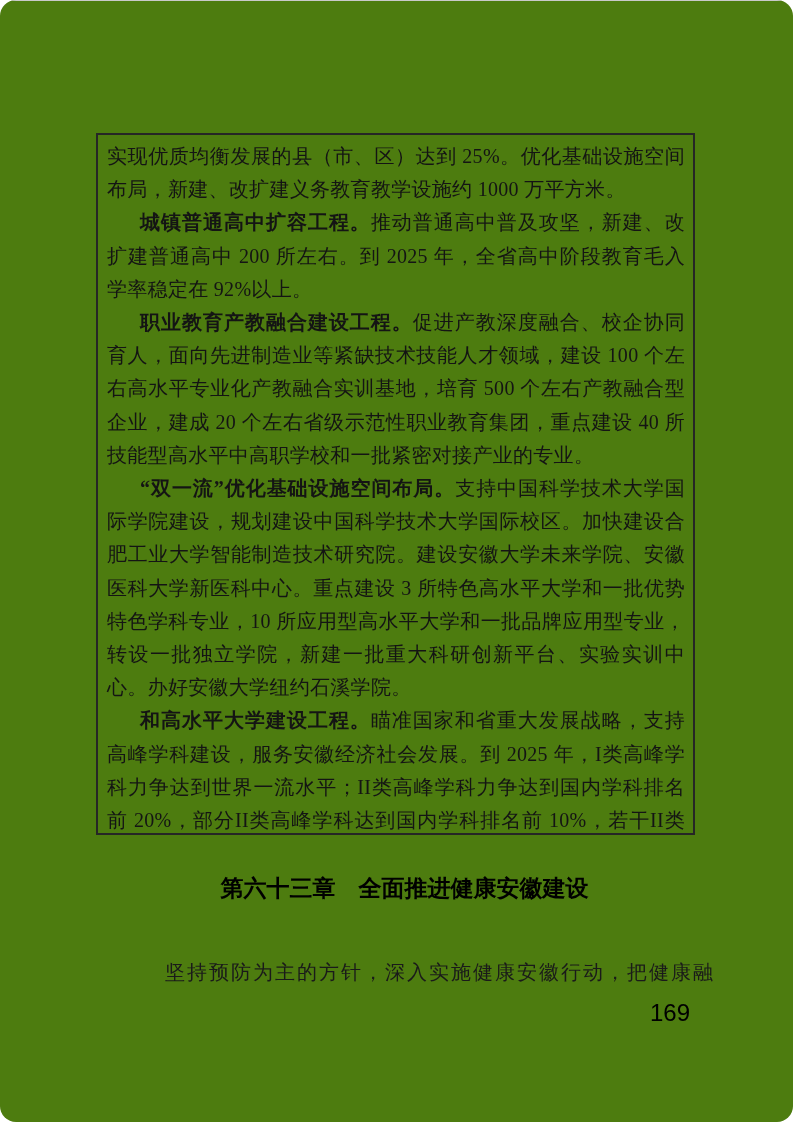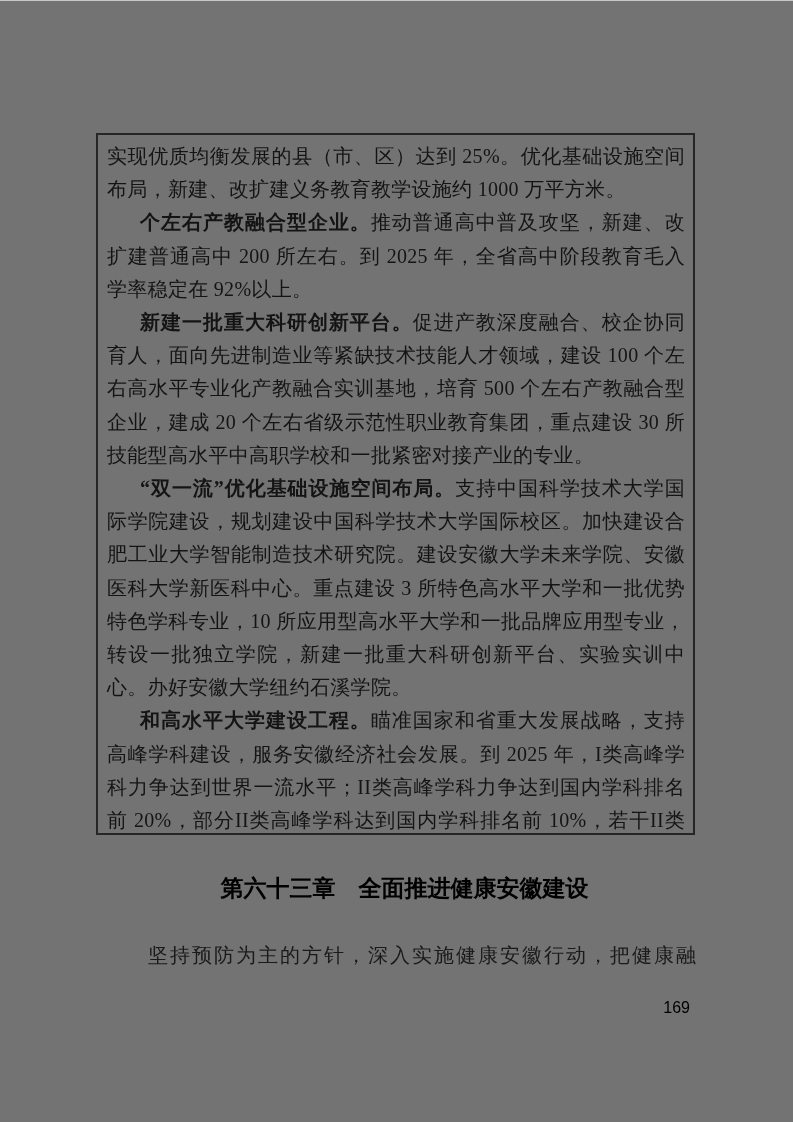--- a/index.html
+++ b/index.html
@@ -4,24 +4,25 @@
 <style>
   html, body {
     margin: 0;
     padding: 0;
     background: #ffffff;
   }
   .page {
     position: relative;
     width: 793px;
     height: 1122px;
-    background: #737373;
+    background: #4d7c0f;
     font-family: "Liberation Serif", "DejaVu Serif", serif;
     color: #141414;
     overflow: hidden;
+    border-radius: 16px;
   }
   .page-top-edge {
     position: absolute;
     top: 0;
     left: 0;
     width: 793px;
     height: 1px;
     background: #c9c9c9;
   }
   .project-box {
@@ -60,50 +61,50 @@
     font-size: 23px;
     line-height: 32px;
     color: #000000;
     padding-left: 8px;
   }
   .body-paragraph {
     position: absolute;
     top: 938px;
     left: 105px;
     width: 604px;
-    margin: 0;
+    margin: 17px;
     font-size: 20px;
     line-height: 34px;
     letter-spacing: 2px;
     text-indent: 43px;
     text-align: justify;
     color: #1a1a1a;
   }
   .page-number {
     position: absolute;
     top: 999px;
     right: 103px;
     font-family: "Liberation Sans", "DejaVu Sans", sans-serif;
-    font-size: 16px;
+    font-size: 24px;
     color: #000000;
   }
 </style>
 </head>
 <body>
 
 <div class="page">
 
   <div class="page-top-edge"></div>
 
   <div class="project-box">
     <p><span>实现优质均衡发展的县（市、区）达到 25%。优化基础设施空间布局，新建、改扩建义务教育教学设施约 1000 万平方米。</span></p>
 
-    <p class="indent"><span class="lead">个左右产教融合型企业。</span><span>推动普通高中普及攻坚，新建、改扩建普通高中 200 所左右。到 2025 年，全省高中阶段教育毛入学率稳定在 92%以上。</span></p>
+    <p class="indent"><span class="lead">城镇普通高中扩容工程。</span><span>推动普通高中普及攻坚，新建、改扩建普通高中 200 所左右。到 2025 年，全省高中阶段教育毛入学率稳定在 92%以上。</span></p>
 
-    <p class="indent"><span class="lead">新建一批重大科研创新平台。</span><span>促进产教深度融合、校企协同育人，面向先进制造业等紧缺技术技能人才领域，建设 100 个左右高水平专业化产教融合实训基地，培育 500 个左右产教融合型企业，建成 20 个左右省级示范性职业教育集团，重点建设 30 所技能型高水平中高职学校和一批紧密对接产业的专业。</span></p>
+    <p class="indent"><span class="lead">职业教育产教融合建设工程。</span><span>促进产教深度融合、校企协同育人，面向先进制造业等紧缺技术技能人才领域，建设 100 个左右高水平专业化产教融合实训基地，培育 500 个左右产教融合型企业，建成 20 个左右省级示范性职业教育集团，重点建设 40 所技能型高水平中高职学校和一批紧密对接产业的专业。</span></p>
 
     <p class="indent"><span class="lead">“双一流”优化基础设施空间布局。</span><span>支持中国科学技术大学国际学院建设，规划建设中国科学技术大学国际校区。加快建设合肥工业大学智能制造技术研究院。建设安徽大学未来学院、安徽医科大学新医科中心。重点建设 3 所特色高水平大学和一批优势特色学科专业，10 所应用型高水平大学和一批品牌应用型专业，转设一批独立学院，新建一批重大科研创新平台、实验实训中心。办好安徽大学纽约石溪学院。</span></p>
 
     <p class="indent"><span class="lead">和高水平大学建设工程。</span><span>瞄准国家和省重大发展战略，支持高峰学科建设，服务安徽经济社会发展。到 2025 年，I类高峰学科力争达到世界一流水平；II类高峰学科力争达到国内学科排名前 20%，部分II类高峰学科达到国内学科排名前 10%，若干II类高峰学科达到国内学科排名前 5%左右；III类高峰学科达到国内先进水平。</span></p>
   </div>
 
   <div class="chapter-heading">第六十三章　全面推进健康安徽建设</div>
 
   <p class="body-paragraph">坚持预防为主的方针，深入实施健康安徽行动，把健康融</p>
 

